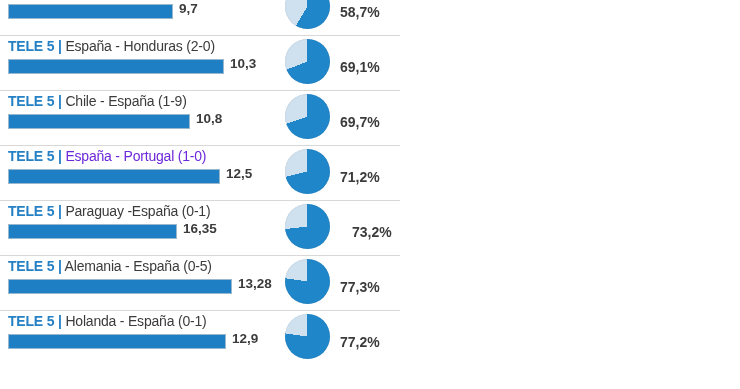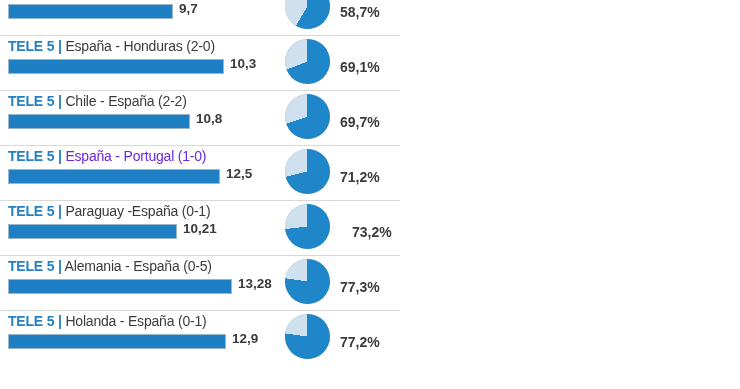--- a/index.html
+++ b/index.html
@@ -137,21 +137,21 @@
       </div>
       <div class="bar-value" style="left: 230px; color: rgb(59, 59, 59);">10,3</div>
       <div class="pie" style="background: rgb(207, 224, 239);">
         <div class="pie-fill" style="background: conic-gradient(rgb(31, 134, 201) 0deg, rgb(31, 134, 201) 248.76deg, rgb(207, 224, 239) 248.76deg, rgb(207, 224, 239) 360deg);"></div>
         <div class="pie-shadow"></div>
       </div>
       <div class="pct" style="color: rgb(59, 59, 59);">69,1%</div>
     </div>
     <div class="row" style="position: absolute; left: 0px; top: 90px;">
       <div class="row-sep" style="background: rgb(216, 216, 216);"></div>
-      <div class="row-label"><span class="brand" style="color: rgb(37, 128, 196);">TELE 5</span> <span class="sep-pipe" style="color: rgb(37, 128, 196);">|</span> <span class="match" style="color: rgb(59, 59, 59);">Chile - España (2-2)</span></div>
+      <div class="row-label"><span class="brand" style="color: rgb(37, 128, 196);">TELE 5</span> <span class="sep-pipe" style="color: rgb(37, 128, 196);">|</span> <span class="match" style="color: rgb(59, 59, 59);">Chile - España (1-9)</span></div>
       <div class="bar-wrap">
         <div class="bar" style="width: 182px; background: rgb(31, 127, 196);"></div>
       </div>
       <div class="bar-value" style="left: 196px; color: rgb(59, 59, 59);">10,8</div>
       <div class="pie" style="background: rgb(207, 224, 239);">
         <div class="pie-fill" style="background: conic-gradient(rgb(31, 134, 201) 0deg, rgb(31, 134, 201) 250.92deg, rgb(207, 224, 239) 250.92deg, rgb(207, 224, 239) 360deg);"></div>
         <div class="pie-shadow"></div>
       </div>
       <div class="pct" style="color: rgb(59, 59, 59);">69,7%</div>
     </div>
@@ -167,21 +167,21 @@
         <div class="pie-shadow"></div>
       </div>
       <div class="pct" style="color: rgb(59, 59, 59);">71,2%</div>
     </div>
     <div class="row" style="position: absolute; left: 0px; top: 200px;">
       <div class="row-sep" style="background: rgb(216, 216, 216);"></div>
       <div class="row-label"><span class="brand" style="color: rgb(37, 128, 196);">TELE 5</span> <span class="sep-pipe" style="color: rgb(37, 128, 196);">|</span> <span class="match" style="color: rgb(59, 59, 59);">Paraguay -España (0-1)</span></div>
       <div class="bar-wrap">
         <div class="bar" style="width: 169px; background: rgb(31, 127, 196);"></div>
       </div>
-      <div class="bar-value" style="left: 183px; color: rgb(59, 59, 59);">10,21</div>
+      <div class="bar-value" style="left: 183px; color: rgb(59, 59, 59);">16,35</div>
       <div class="pie" style="background: rgb(207, 224, 239);">
         <div class="pie-fill" style="background: conic-gradient(rgb(31, 134, 201) 0deg, rgb(31, 134, 201) 263.52deg, rgb(207, 224, 239) 263.52deg, rgb(207, 224, 239) 360deg);"></div>
         <div class="pie-shadow"></div>
       </div>
       <div class="pct" style="color: rgb(59, 59, 59); margin-left: 12px;">73,2%</div>
     </div>
     <div class="row" style="position: absolute; left: 0px; top: 255px;">
       <div class="row-sep" style="background: rgb(216, 216, 216);"></div>
       <div class="row-label"><span class="brand" style="color: rgb(37, 128, 196);">TELE 5</span> <span class="sep-pipe" style="color: rgb(37, 128, 196);">|</span> <span class="match" style="color: rgb(59, 59, 59);">Alemania - España (0-5)</span></div>
       <div class="bar-wrap">

